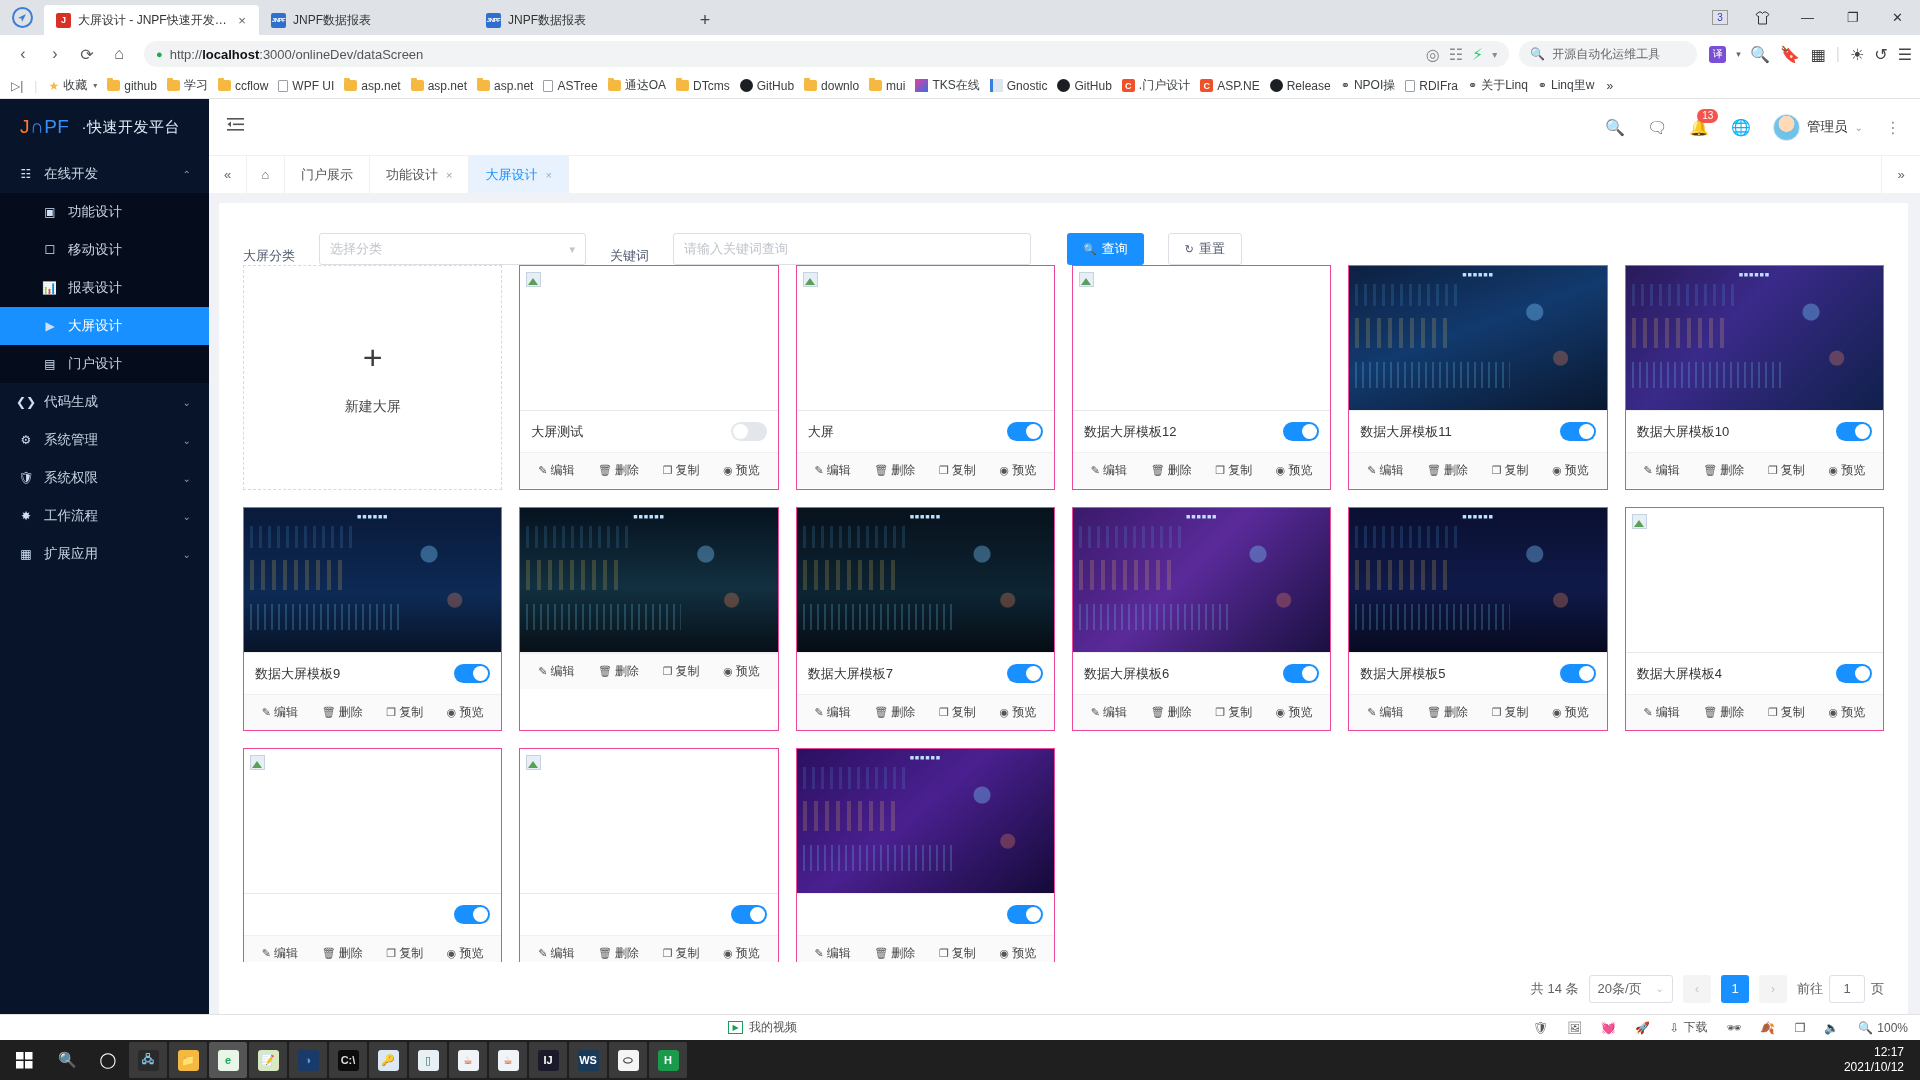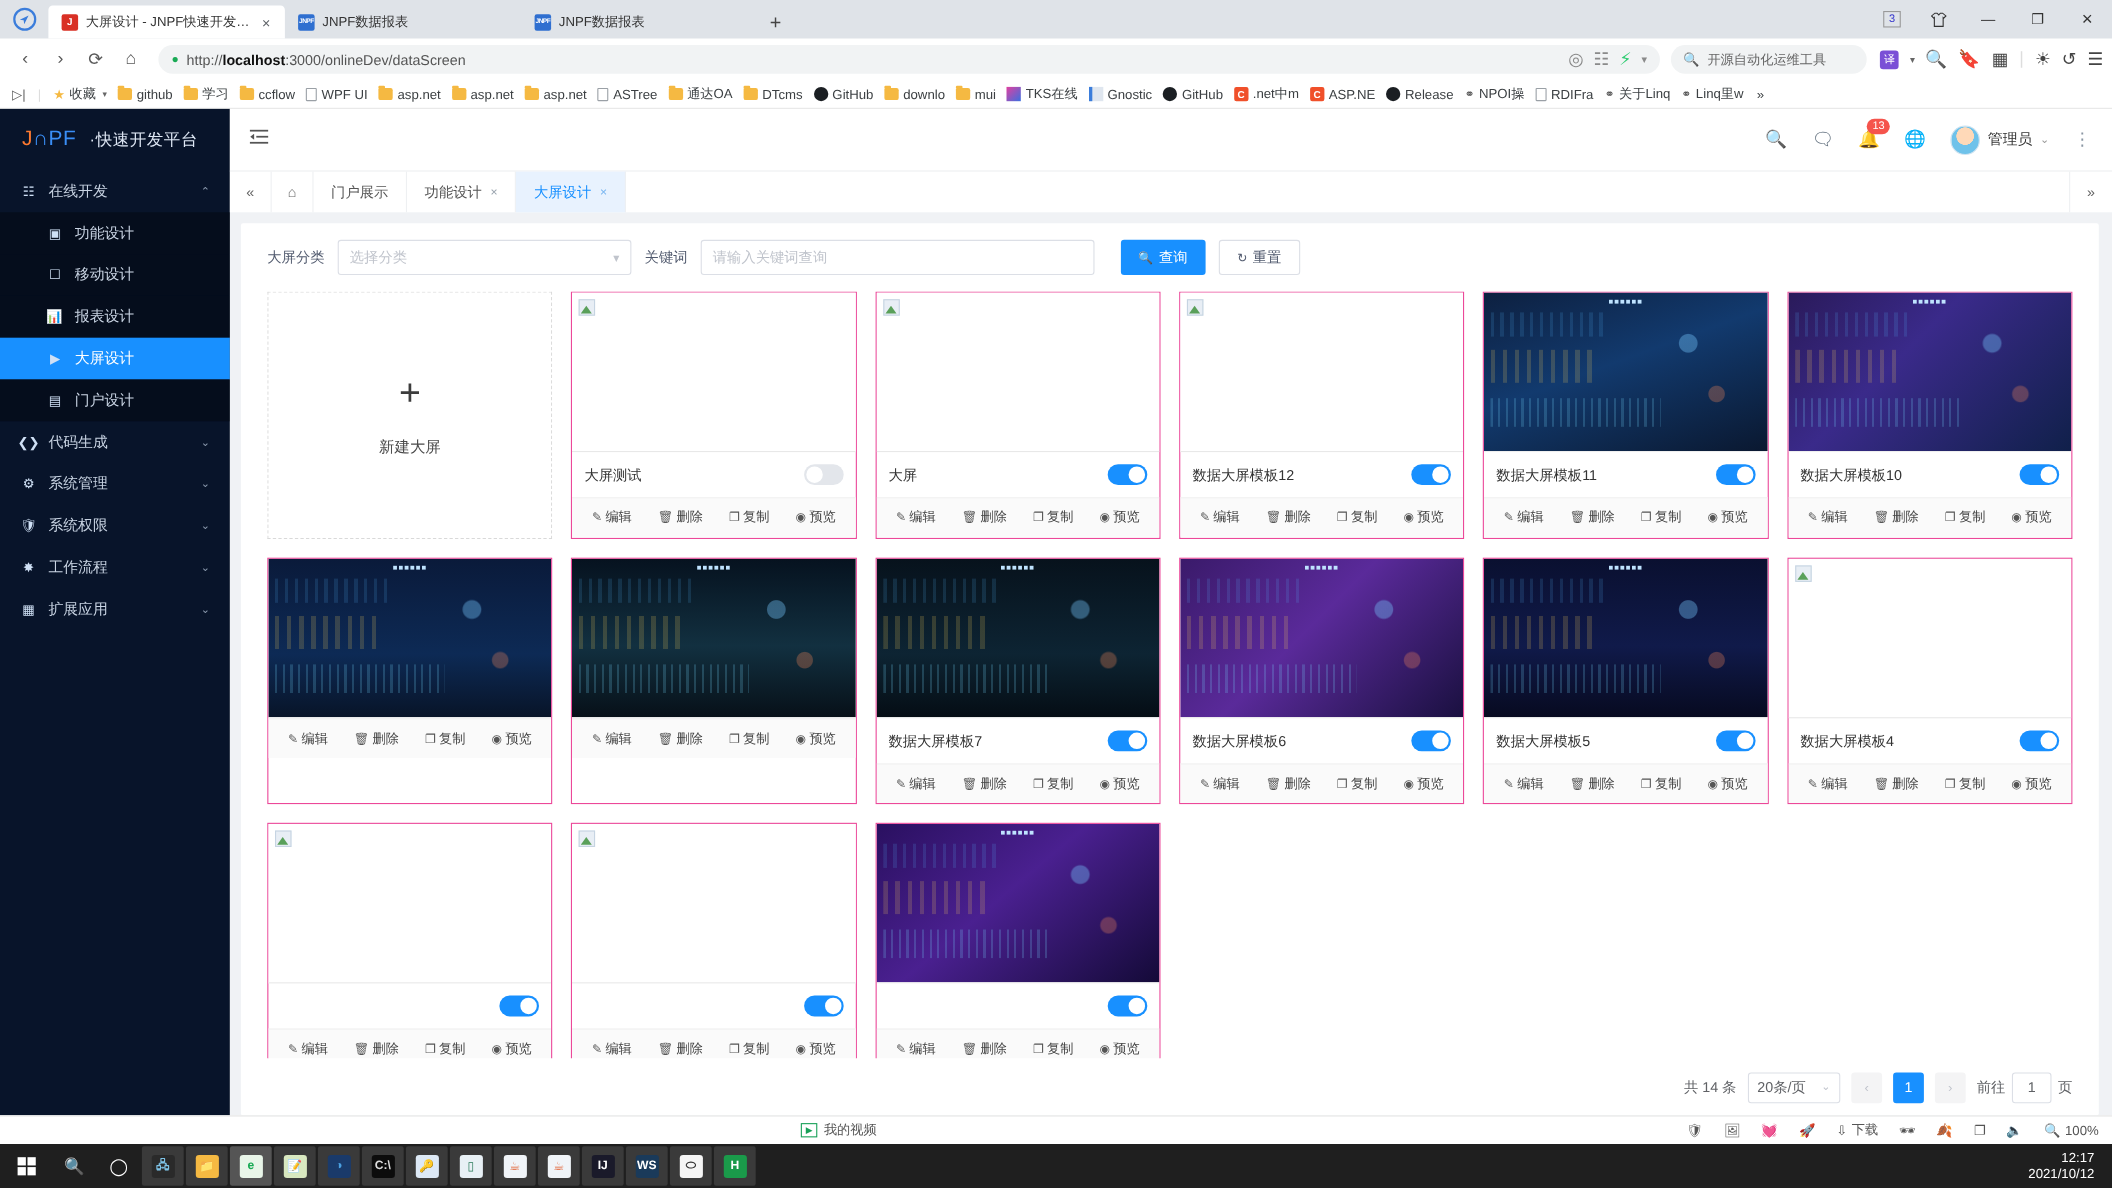--- a/index.html
+++ b/index.html
@@ -177,21 +177,21 @@
   .tb-right {
     width: 38px; display: flex; align-items: center; justify-content: center;
     color: #666; font-size: 13px;
   }
 
   .content {
     flex: 1; margin: 10px 12px 0 10px; background: #fff; display: flex; flex-direction: column;
     min-height: 0; border-radius: 2px;
   }
   .filterbar {
-    height: 62px; display: flex; align-items: center; padding: 0 24px; gap: 12px; flex: none;
+    height: 62px; display: flex; align-items: flex-end; padding: 0 24px; gap: 24px; flex: none;
   }
   .fl-label { font-size: 13px; color: #515a6e; white-space: nowrap; }
   .fl-select {
     width: 267px; height: 32px; border: 1px solid #dcdfe6; border-radius: 3px;
     display: flex; align-items: center; padding: 0 10px; font-size: 13px; color: #c0c4cc;
   }
   .fl-select .cv { margin-left: auto; color: #c0c4cc; font-size: 11px; }
   .fl-input {
     width: 358px; height: 32px; border: 1px solid #dcdfe6; border-radius: 3px;
     display: flex; align-items: center; padding: 0 10px; font-size: 13px; color: #c0c4cc;
@@ -465,21 +465,21 @@
       <span class="bm">
         <span class="gn-ico"></span>
         <span>Gnostic</span>
       </span>
       <span class="bm">
         <span class="gh-ico"></span>
         <span>GitHub</span>
       </span>
       <span class="bm">
         <span class="c-ico">C</span>
-        <span>.net中m</span>
+        <span>.门户设计</span>
       </span>
       <span class="bm">
         <span class="c-ico">C</span>
         <span>ASP.NE</span>
       </span>
       <span class="bm">
         <span class="gh-ico"></span>
         <span>Release</span>
       </span>
       <span class="bm">
@@ -774,20 +774,24 @@
                 <span class="act">
                   <span class="ai">◉</span>
                   <span>预览</span>
                 </span>
               </div>
             </div>
             <div class="card">
               <div class="thumb" style="background:linear-gradient(180deg,#0a1a3a 0%,#0d2a55 60%,#081428 100%);">
                 <div style="position:absolute;inset:0;opacity:.85;background:repeating-linear-gradient(90deg, rgba(90,190,255,.18) 0 3px, transparent 3px 9px) 6px 18px/40% 22px no-repeat,repeating-linear-gradient(90deg, rgba(255,210,90,.22) 0 4px, transparent 4px 11px) 6px 52px/38% 30px no-repeat,radial-gradient(circle at 72% 32%, rgba(120,200,255,.45) 0 8px, transparent 9px),radial-gradient(circle at 82% 64%, rgba(255,140,90,.35) 0 7px, transparent 8px),repeating-linear-gradient(90deg, rgba(120,220,255,.25) 0 2px, transparent 2px 7px) 6px 96px/60% 26px no-repeat;"></div>
                 <div style="position:absolute;top:5px;left:0;right:0;text-align:center;font-size:7px;color:#bfe3ff;letter-spacing:1px;">■■■■■■</div>
+              </div>
+              <div class="card-title-row">
+                <span class="card-title">数据大屏模板9</span>
+                <span class="switch"></span>
               </div>
               <div class="card-actions">
                 <span class="act">
                   <span class="ai">✎</span>
                   <span>编辑</span>
                 </span>
                 <span class="act">
                   <span class="ai">🗑</span>
                   <span>删除</span>
                 </span>

